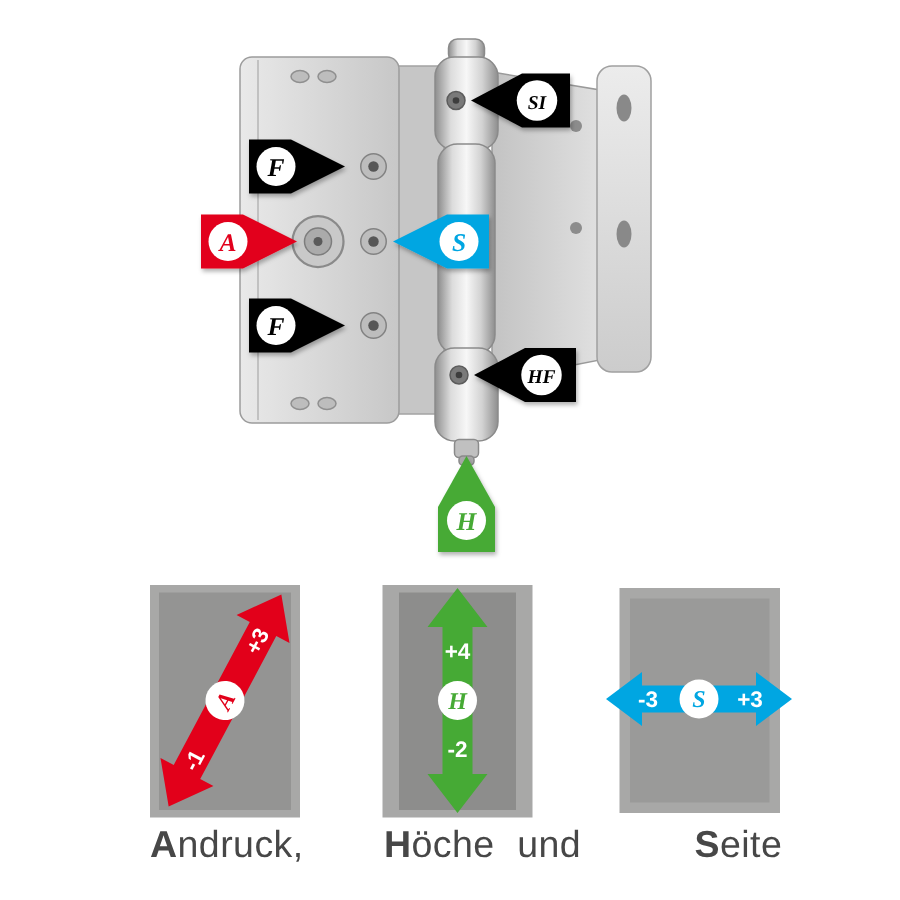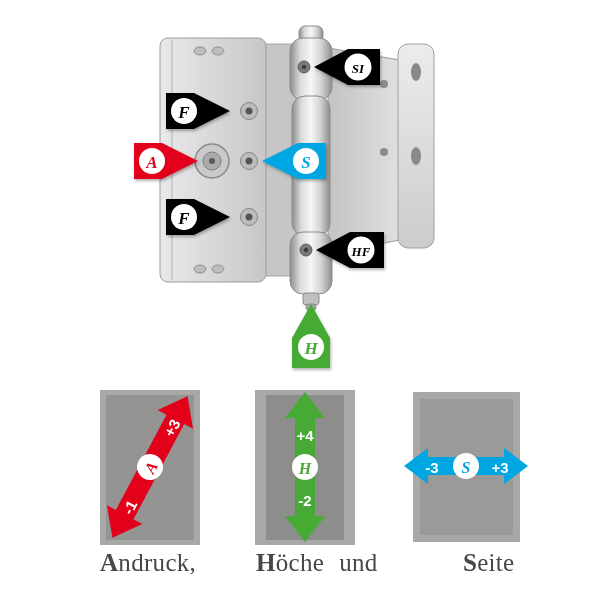--- a/index.html
+++ b/index.html
@@ -10,21 +10,21 @@
   .panels-svg{top:380px;}
   .wCircle{fill:#ffffff;}
   .tLetter{font-family:"Liberation Serif",serif;font-style:italic;font-weight:700;font-size:17px;
            text-anchor:middle;dominant-baseline:central;}
   .tLetterSm{font-family:"Liberation Serif",serif;font-style:italic;font-weight:700;font-size:13px;
            text-anchor:middle;dominant-baseline:central;}
   .dNum{font-family:"Liberation Sans",sans-serif;font-weight:700;font-size:15px;fill:#ffffff;
            text-anchor:middle;dominant-baseline:central;}
   .dLetter{font-family:"Liberation Serif",serif;font-style:italic;font-weight:700;font-size:16px;
            text-anchor:middle;dominant-baseline:central;}
-  .caption{position:absolute;font-size:25px;color:#474747;letter-spacing:0.3px;white-space:nowrap;font-family:Liberation Serif, serif;}
+  .caption{position:absolute;font-size:25px;color:#474747;letter-spacing:0.3px;white-space:nowrap;}
   .caption b{font-weight:700;}
   .caption .gap{margin-left:15px;}
 </style>
 </head>
 <body>
 
 <div class="stage">
 
   <svg class="hinge-svg" width="600" height="380" viewBox="0 0 600 380">
     <defs>

